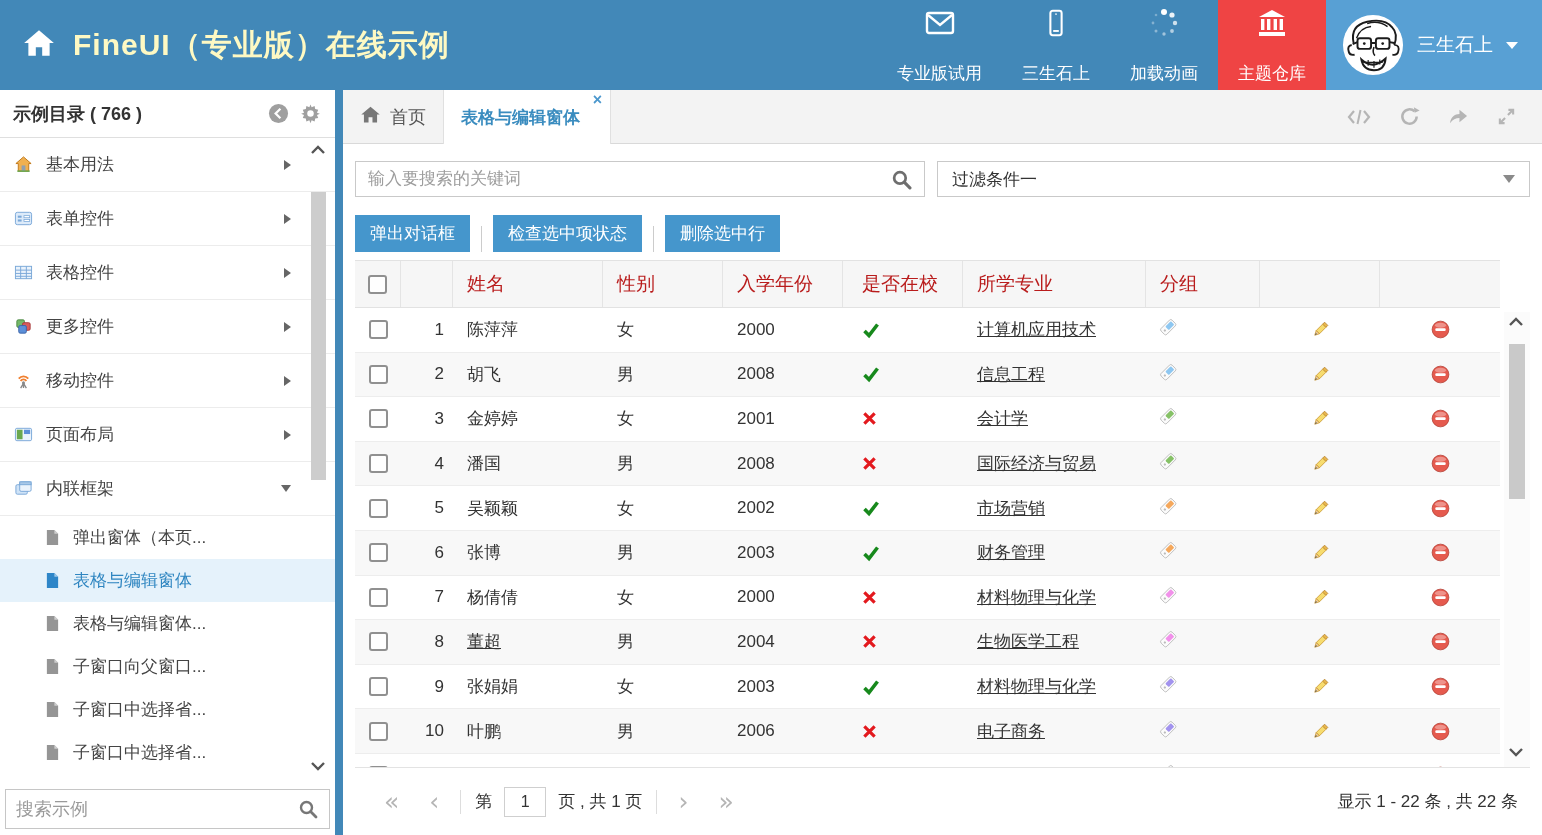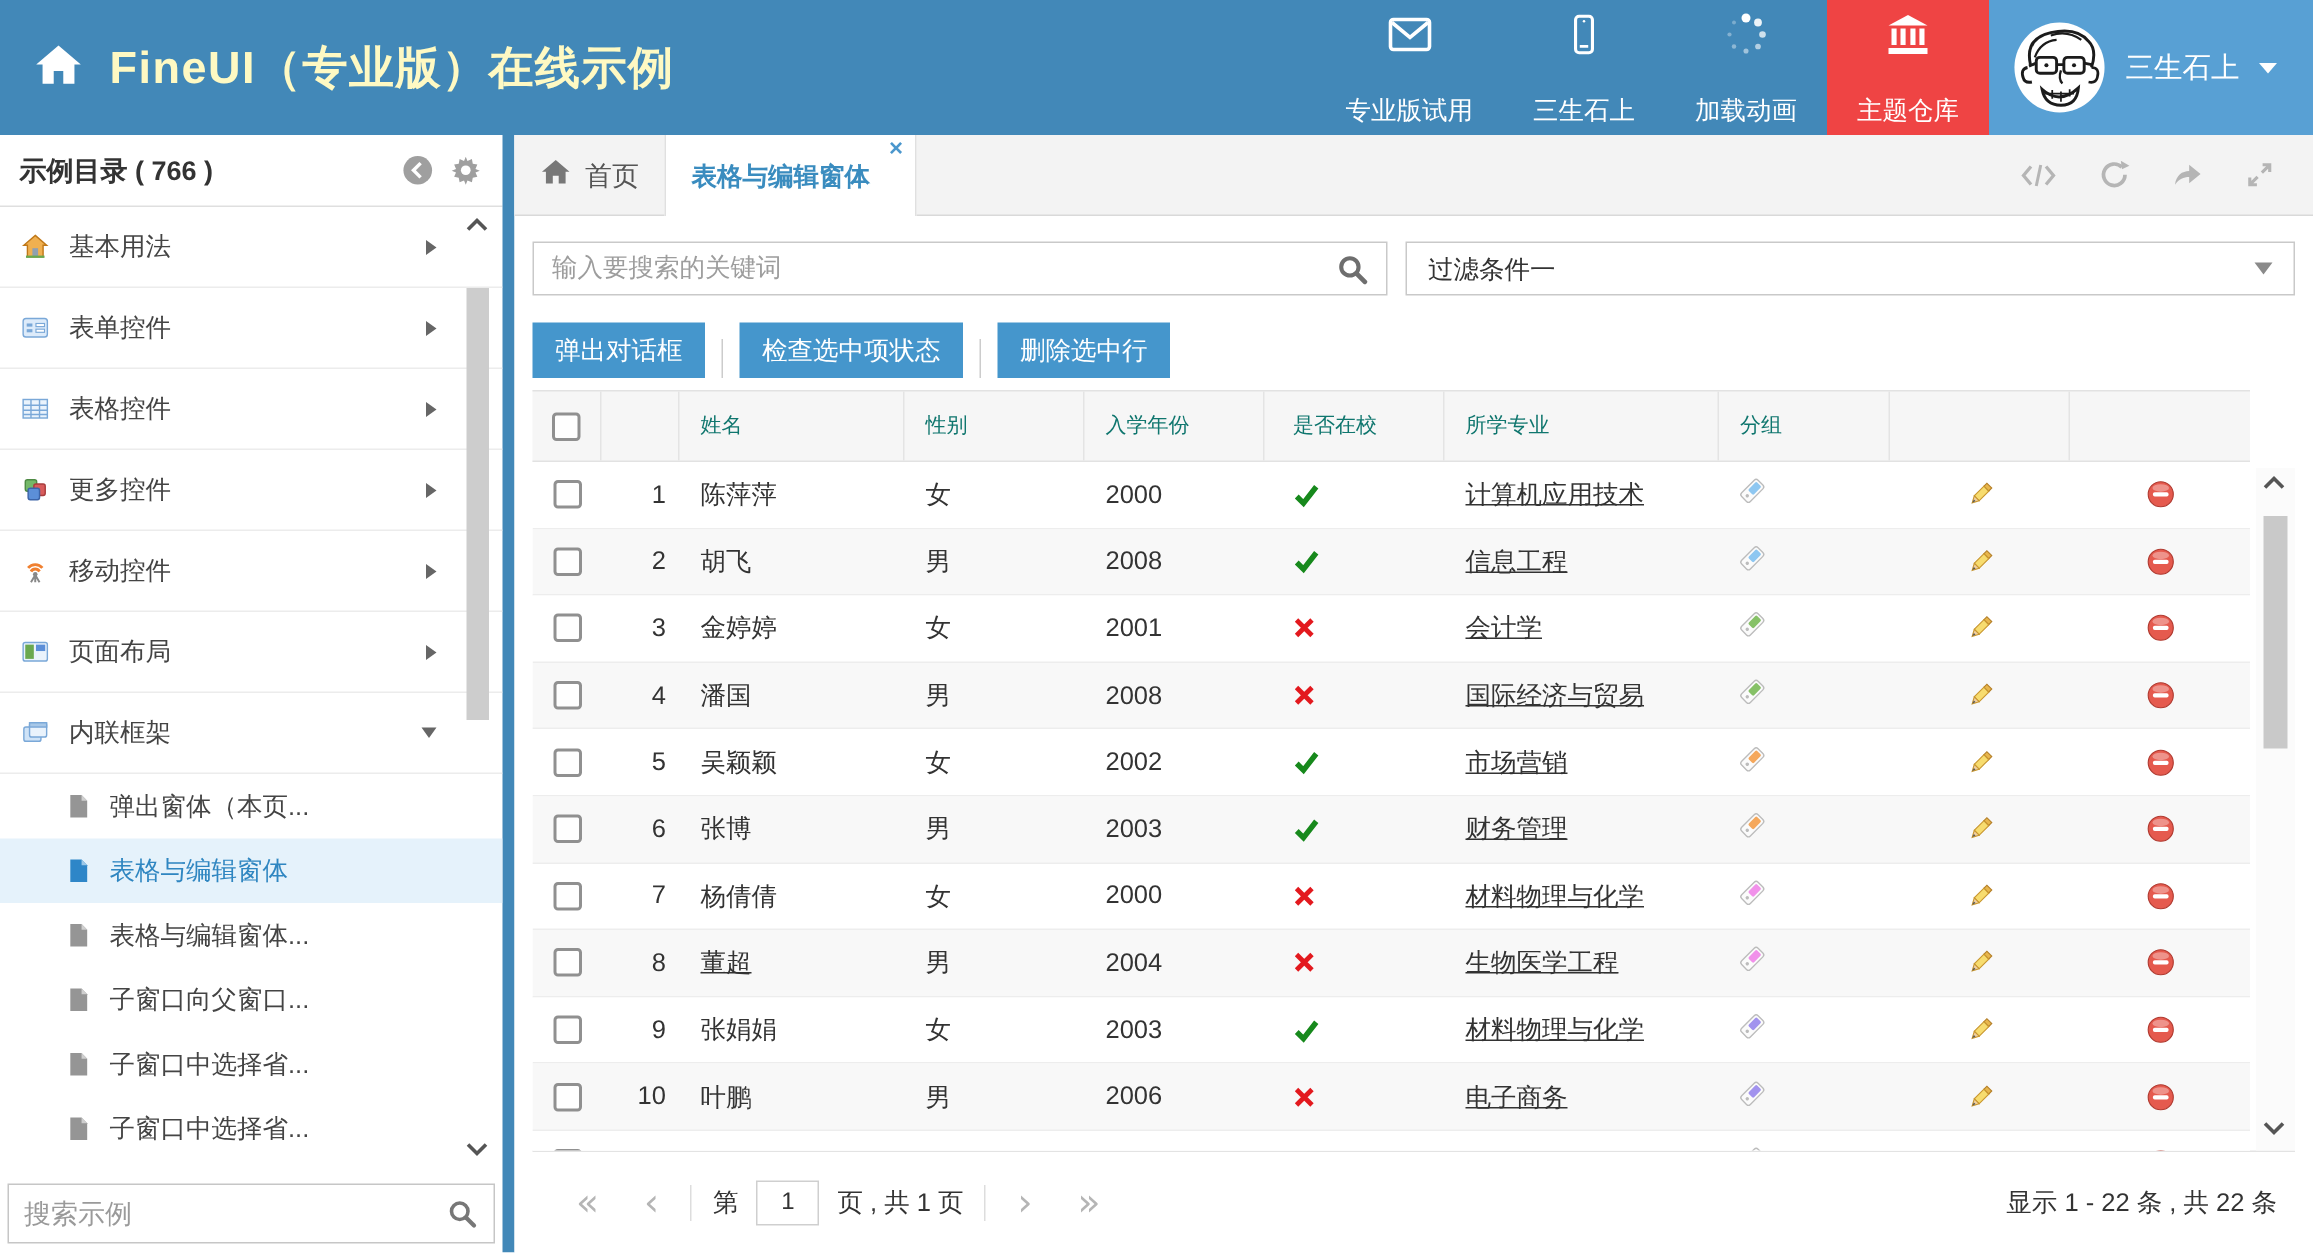--- a/index.html
+++ b/index.html
@@ -65,21 +65,21 @@
   .search-box .mag{position:absolute;right:12px;top:7px;cursor:pointer;display:flex;}
   .dropdown{flex:1;height:36px;border:1px solid #c9c9c9;box-sizing:border-box;display:flex;align-items:center;padding:0 14px;font-size:17px;color:#333;cursor:pointer;}
   .dd-caret{margin-left:auto;width:0;height:0;border-left:6.5px solid transparent;border-right:6.5px solid transparent;border-top:8px solid #8a8a8a;}
 
   .btn-row{margin-top:18px;display:flex;align-items:flex-end;flex:none;}
   .btn{height:37px;background:#4596cc;color:#fff;border:0;font-size:17px;padding:0 15px;font-family:inherit;cursor:pointer;}
   .btn-div{width:1px;height:26px;background:#ccc;margin:0 11px;}
 
   .grid{margin-top:8px;position:relative;padding-right:30px;flex:none;}
   .ghead{height:48px;background:#f6f6f6;border-top:1px solid #e2e2e2;border-bottom:1px solid #e2e2e2;display:flex;box-sizing:border-box;}
-  .hcell{height:100%;display:flex;align-items:center;border-right:1px solid #e4e4e4;box-sizing:border-box;font-size:14px;color:#0f766e;padding-left:14px;flex:none;}
+  .hcell{height:100%;display:flex;align-items:center;border-right:1px solid #e4e4e4;box-sizing:border-box;font-size:19px;color:#b91c1c;padding-left:14px;flex:none;}
   .hcell:last-child{border-right:0;}
   .hcell.w-check{padding-left:0;justify-content:center;}
   .hcell.w-num,.hcell.w-edit,.hcell.w-del,.hcell.w-group{padding-left:14px;}
   .gbody{height:459px;overflow:hidden;position:relative;background:#fff;}
   .trow{height:44.6px;display:flex;align-items:center;border-bottom:1px solid #ededed;font-size:17px;color:#333;box-sizing:border-box;background:#fff;}
   .trow.alt{background:#f8f8f8;}
   .w-check{width:46px;display:flex;justify-content:center;flex:none;}
   .w-num{width:52px;text-align:right;padding-right:9px;box-sizing:border-box;flex:none;}
   .w-name{width:150px;padding-left:14px;box-sizing:border-box;flex:none;}
   .w-gender{width:120px;padding-left:14px;box-sizing:border-box;flex:none;}

